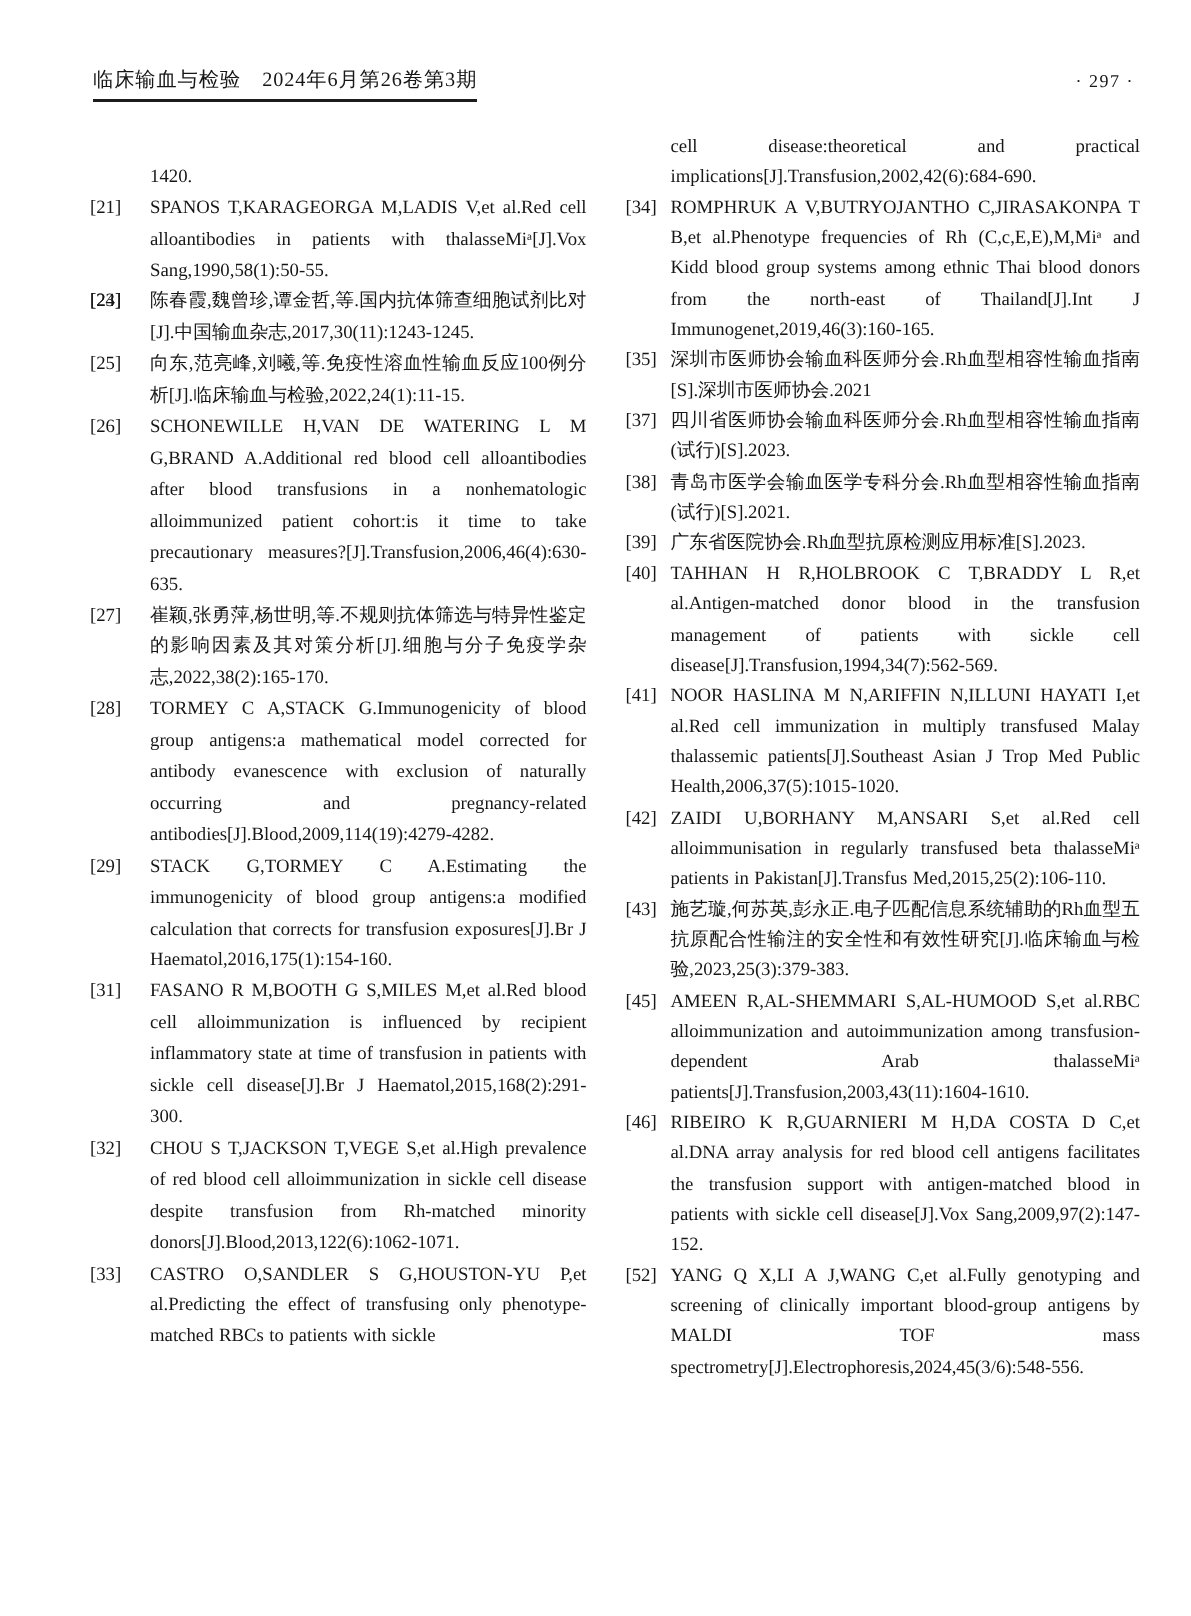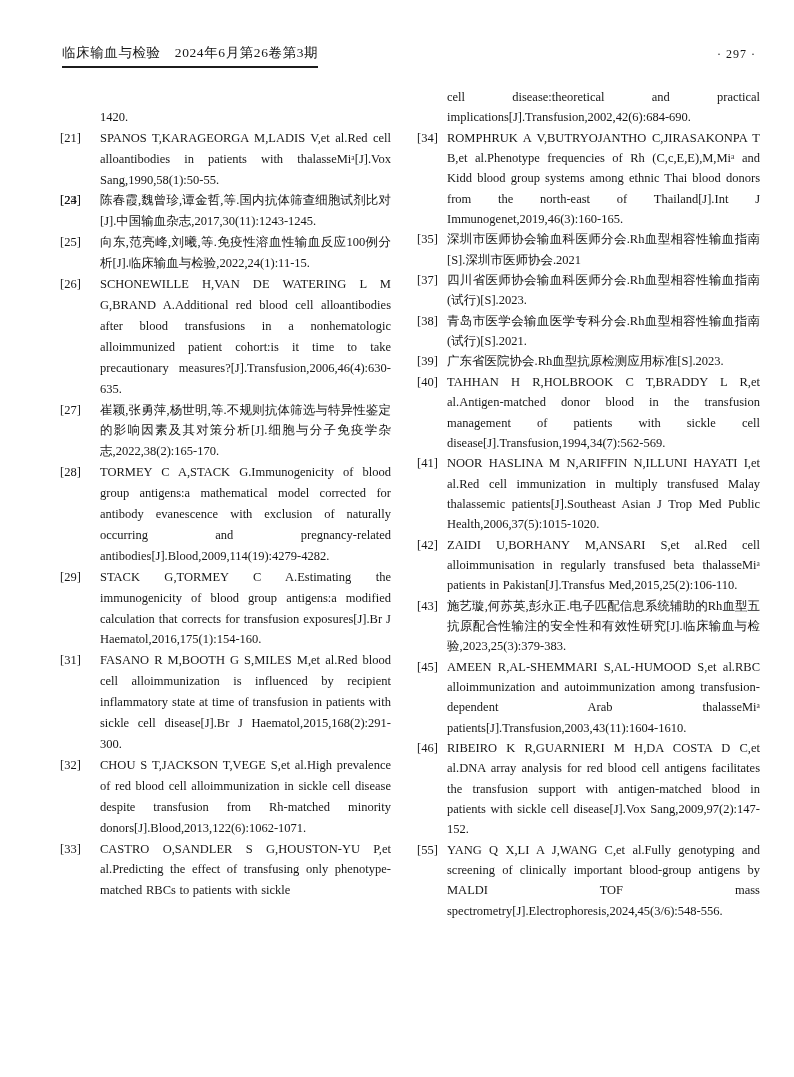--- a/index.html
+++ b/index.html
@@ -166,19 +166,19 @@
 
           <p class="ref">
             <span class="ref-label">[45]</span><span>AMEEN R,AL-SHEMMARI S,AL-HUMOOD S,et al.RBC alloimmunization and autoimmunization among transfusion-dependent Arab thalasseMiᵃ patients[J].Transfusion,2003,43(11):1604-1610.</span>
           </p>
 
           <p class="ref">
             <span class="ref-label">[46]</span><span>RIBEIRO K R,GUARNIERI M H,DA COSTA D C,et al.DNA array analysis for red blood cell antigens facilitates the transfusion support with antigen-matched blood in patients with sickle cell disease[J].Vox Sang,2009,97(2):147-152.</span>
           </p>
 
           <p class="ref">
-            <span class="ref-label">[55]</span><span>YANG Q X,LI A J,WANG C,et al.Fully genotyping and screening of clinically important blood-group antigens by MALDI TOF mass spectrometry[J].Electrophoresis,2024,45(3/6):548-556.</span>
+            <span class="ref-label">[52]</span><span>YANG Q X,LI A J,WANG C,et al.Fully genotyping and screening of clinically important blood-group antigens by MALDI TOF mass spectrometry[J].Electrophoresis,2024,45(3/6):548-556.</span>
           </p>
         </div>
     </div>
 
   </div>
 </div>
 
 </body></html>

